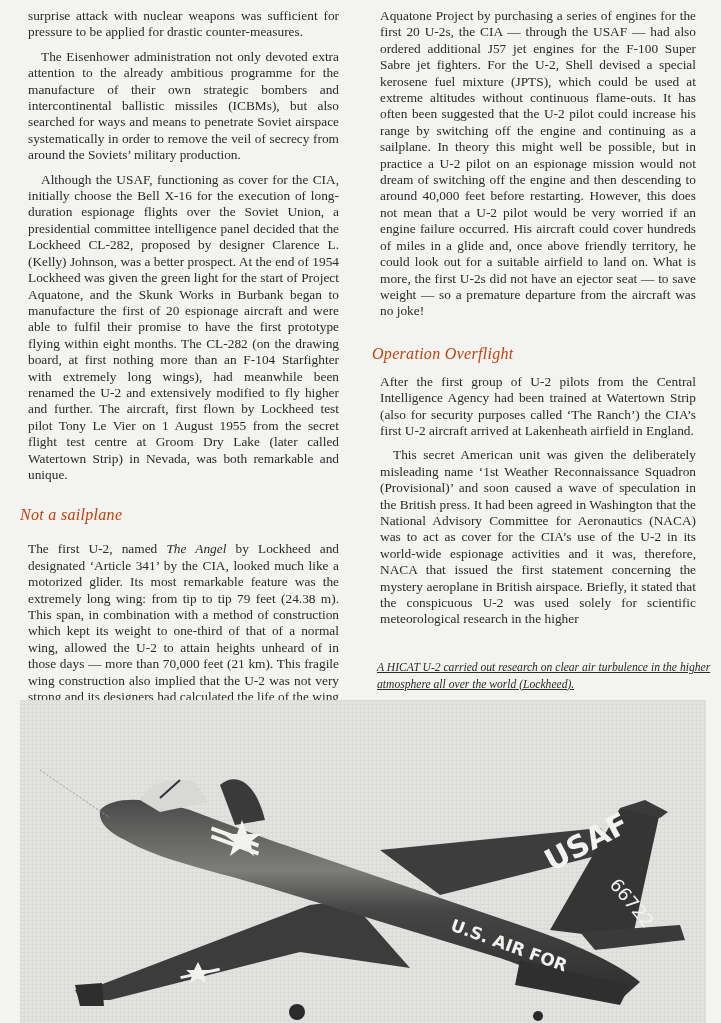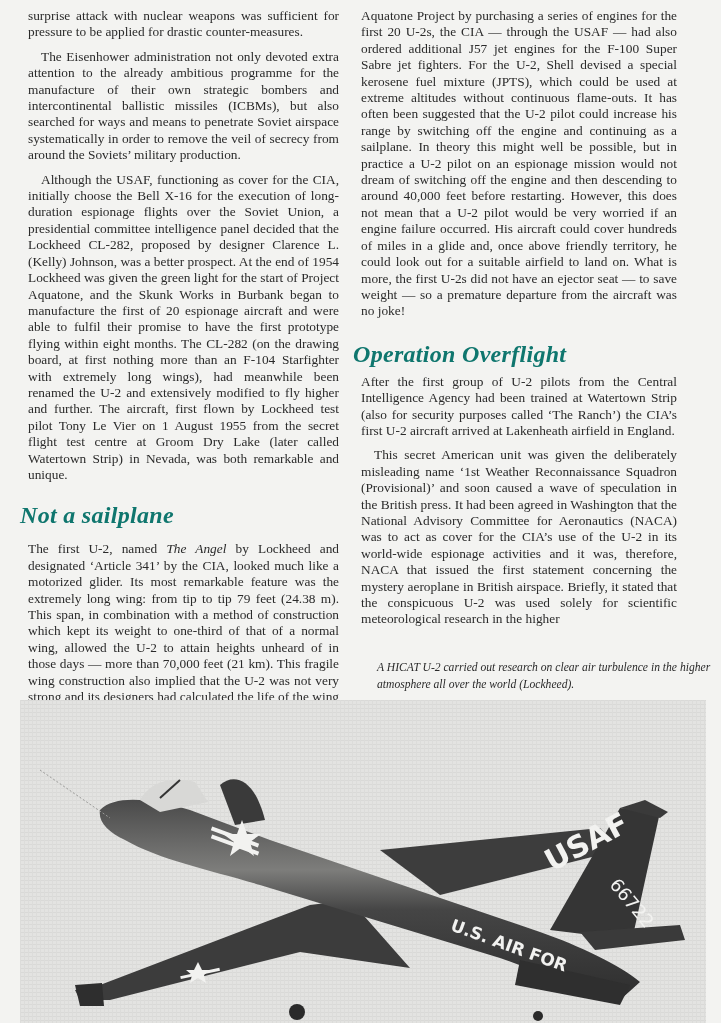--- a/index.html
+++ b/index.html
@@ -10,37 +10,38 @@
     color: #2a2a2a;
     position: relative;
   }
   .col {
     position: absolute; top: 0;
     font-size: 13.35px; line-height: 16.4px;
     text-align: justify;
     hyphens: none;
   }
   .col-left { left: 20px; width: 327px; }
-  .col-right { left: 353px; width: 332px; }
+  .col-right { left: 372px; width: 332px; }
   .col p { margin: 8px; text-indent: 13px; }
   .col p.noindent { text-indent: 0; }
   .col p.first { text-indent: 0; }
   h2.section {
     font-family: "Liberation Serif", "DejaVu Serif", serif;
-    font-style: italic; font-weight: bold;
-    font-size: 24px; line-height: 24px;
-    margin: 0; color: #0f766e; letter-spacing: 0.3px;
+    font-style: italic; font-weight: normal;
+    font-size: 16px; line-height: 24px;
+    margin: 0; color: #c2410c; letter-spacing: 0.3px;
   }
   .col-left h2.section { margin-top: 20px; margin-bottom: 14px; }
   .col-right h2.section { margin-top: 22px; margin-bottom: 7px; }
   em.title { font-style: italic; }
   .caption {
     position: absolute; left: 377px; top: 660px; width: 340px;
     font-style: italic; font-size: 11.6px; line-height: 16.5px;
     color: #2a2a2a;
+    text-decoration: underline;
   }
   .photo {
     position: absolute; left: 20px; top: 700px; width: 686px; height: 323px;
     background: #e4e4e2;
     overflow: hidden;
   }
   .photo svg { display: block; }
 </style>
 </head>
 <body>

